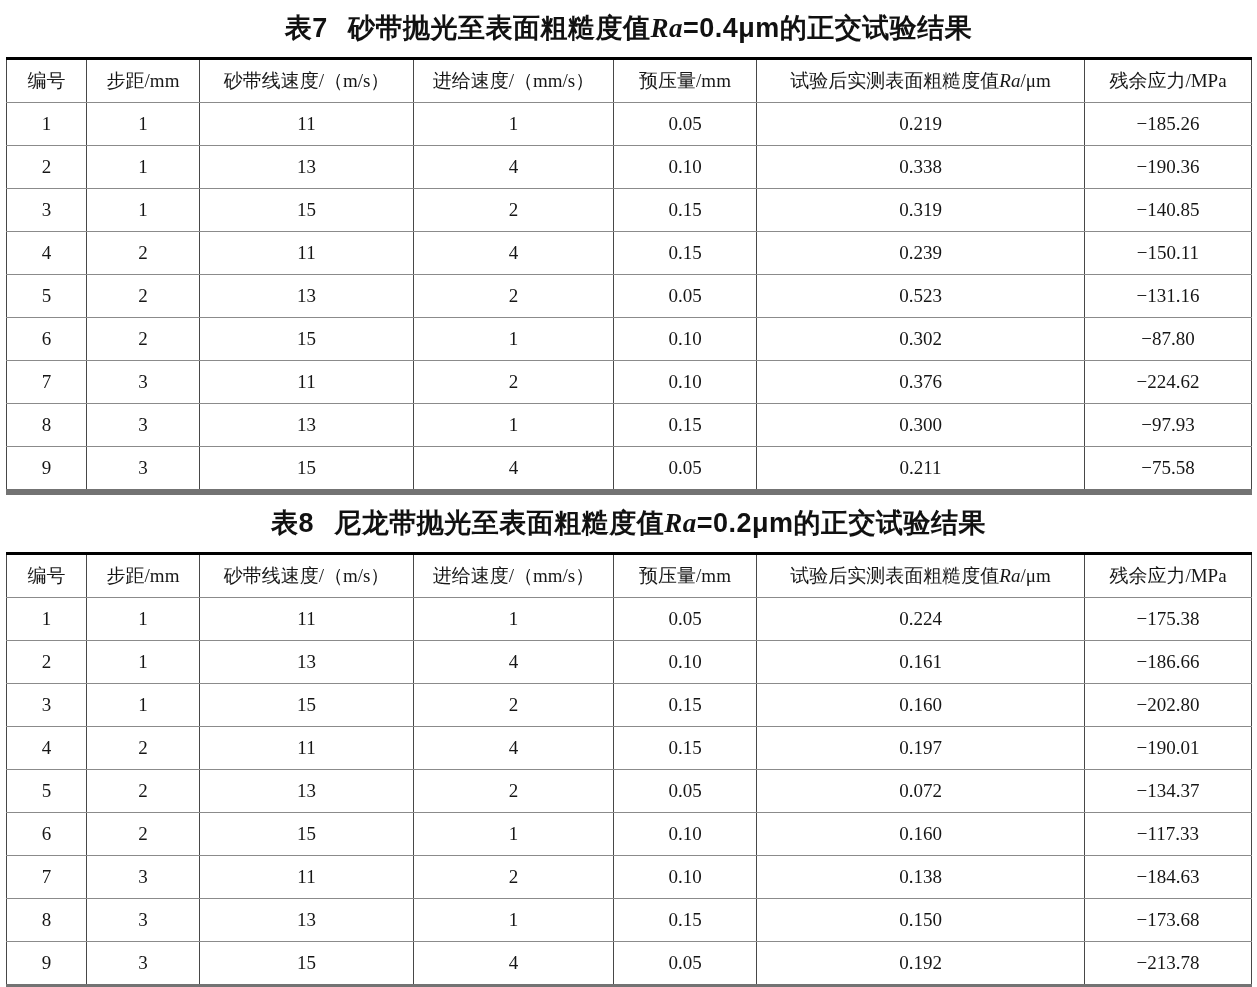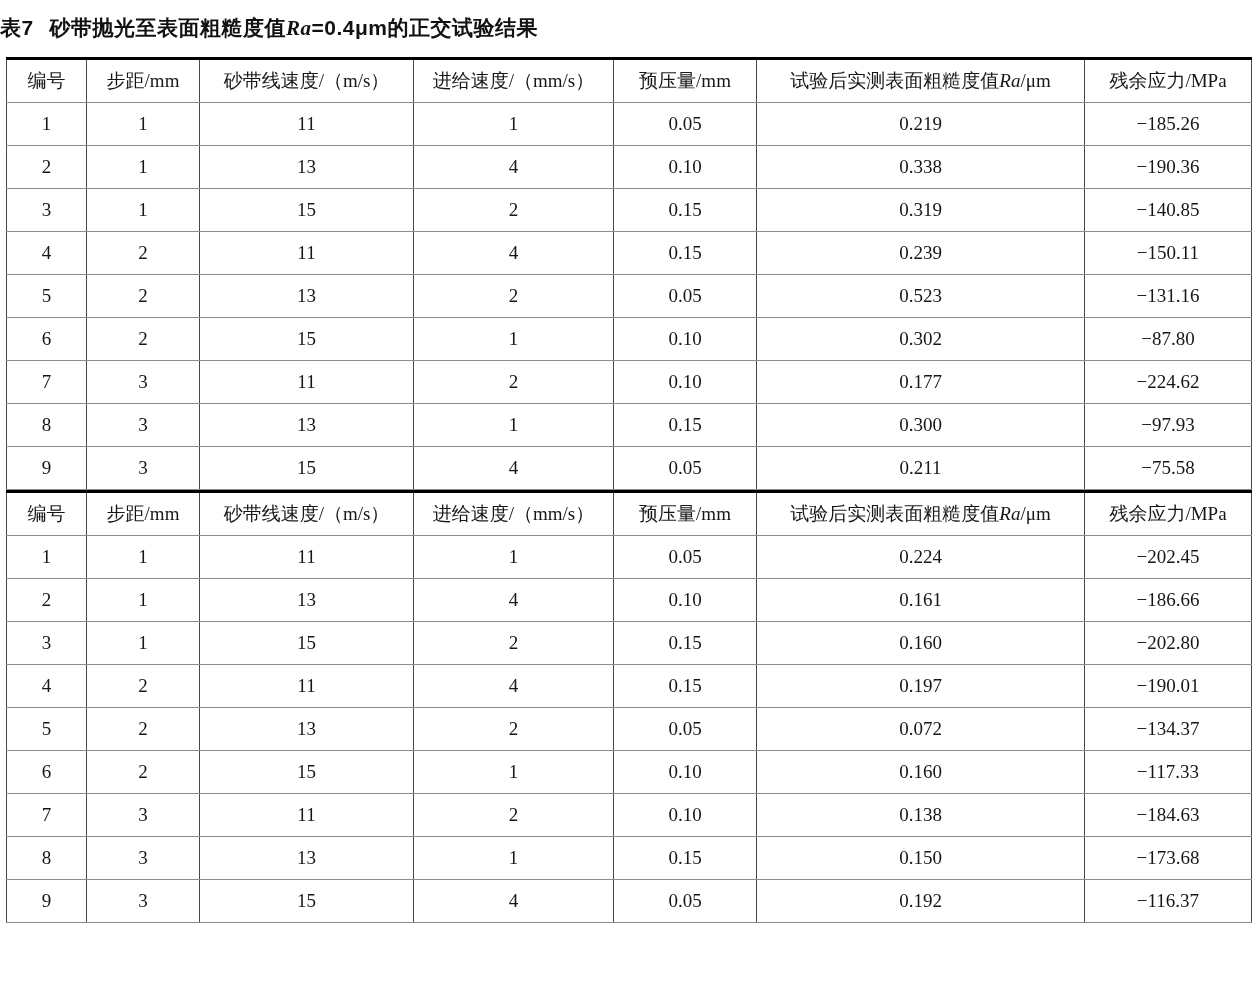--- a/index.html
+++ b/index.html
@@ -10,42 +10,43 @@
   body {
     width: 1257px;
     color: #161616;
     font-family: "Liberation Serif", "DejaVu Serif", serif;
     -webkit-font-smoothing: antialiased;
   }
   .table-section {
     width: 1257px;
   }
   .table-title {
+    text-align: center;
     font-family: "Liberation Sans", "DejaVu Sans", sans-serif;
     font-weight: 700;
-    font-size: 21px;
+    font-size: 27px;
     line-height: 30px;
     margin: 13px 0 14px 0;
     color: #111;
     letter-spacing: 0.5px;
   }
   .table-title .tnum {
     margin-right: 0.75em;
   }
   .title-ra, .ra {
     font-family: "Liberation Serif", "DejaVu Serif", serif;
     font-style: italic;
   }
   table.otable {
     width: 1245px;
     margin: 0 6px;
     border-collapse: collapse;
     table-layout: fixed;
     border-top: 3px solid #000;
-    border-bottom: 1px solid #737373;
+    border-bottom: 6px solid #737373;
   }
   table.otable col.c1 { width: 80px; }
   table.otable col.c2 { width: 113px; }
   table.otable col.c3 { width: 214px; }
   table.otable col.c4 { width: 200px; }
   table.otable col.c5 { width: 143px; }
   table.otable col.c6 { width: 328px; }
   table.otable col.c7 { width: 167px; }
   table.otable th,
   table.otable td {
@@ -148,21 +149,21 @@
           <td>0.10</td>
           <td>0.302</td>
           <td>−87.80</td>
         </tr>
         <tr>
           <td>7</td>
           <td>3</td>
           <td>11</td>
           <td>2</td>
           <td>0.10</td>
-          <td>0.177</td>
+          <td>0.376</td>
           <td>−224.62</td>
         </tr>
         <tr>
           <td>8</td>
           <td>3</td>
           <td>13</td>
           <td>1</td>
           <td>0.15</td>
           <td>0.300</td>
           <td>−97.93</td>
@@ -174,20 +175,23 @@
           <td>4</td>
           <td>0.05</td>
           <td>0.211</td>
           <td>−75.58</td>
         </tr>
       </tbody>
   </table>
 </section>
 
 <section class="table-section">
+  <div class="table-title">
+    <span class="tnum">表8</span><span>尼龙带抛光至表面粗糙度值</span><span class="title-ra">Ra</span><span>=0.2μm的正交试验结果</span>
+  </div>
   <table class="otable">
     <colgroup>
       <col class="c1">
         <col class="c2">
         <col class="c3">
         <col class="c4">
         <col class="c5">
         <col class="c6">
         <col class="c7">
     </colgroup>
@@ -203,21 +207,21 @@
         </tr>
       </thead>
     <tbody>
         <tr>
           <td>1</td>
           <td>1</td>
           <td>11</td>
           <td>1</td>
           <td>0.05</td>
           <td>0.224</td>
-          <td>−202.45</td>
+          <td>−175.38</td>
         </tr>
         <tr>
           <td>2</td>
           <td>1</td>
           <td>13</td>
           <td>4</td>
           <td>0.10</td>
           <td>0.161</td>
           <td>−186.66</td>
         </tr>
@@ -275,17 +279,17 @@
           <td>0.150</td>
           <td>−173.68</td>
         </tr>
         <tr>
           <td>9</td>
           <td>3</td>
           <td>15</td>
           <td>4</td>
           <td>0.05</td>
           <td>0.192</td>
-          <td>−116.37</td>
+          <td>−213.78</td>
         </tr>
       </tbody>
   </table>
 </section>
 
 </body></html>

